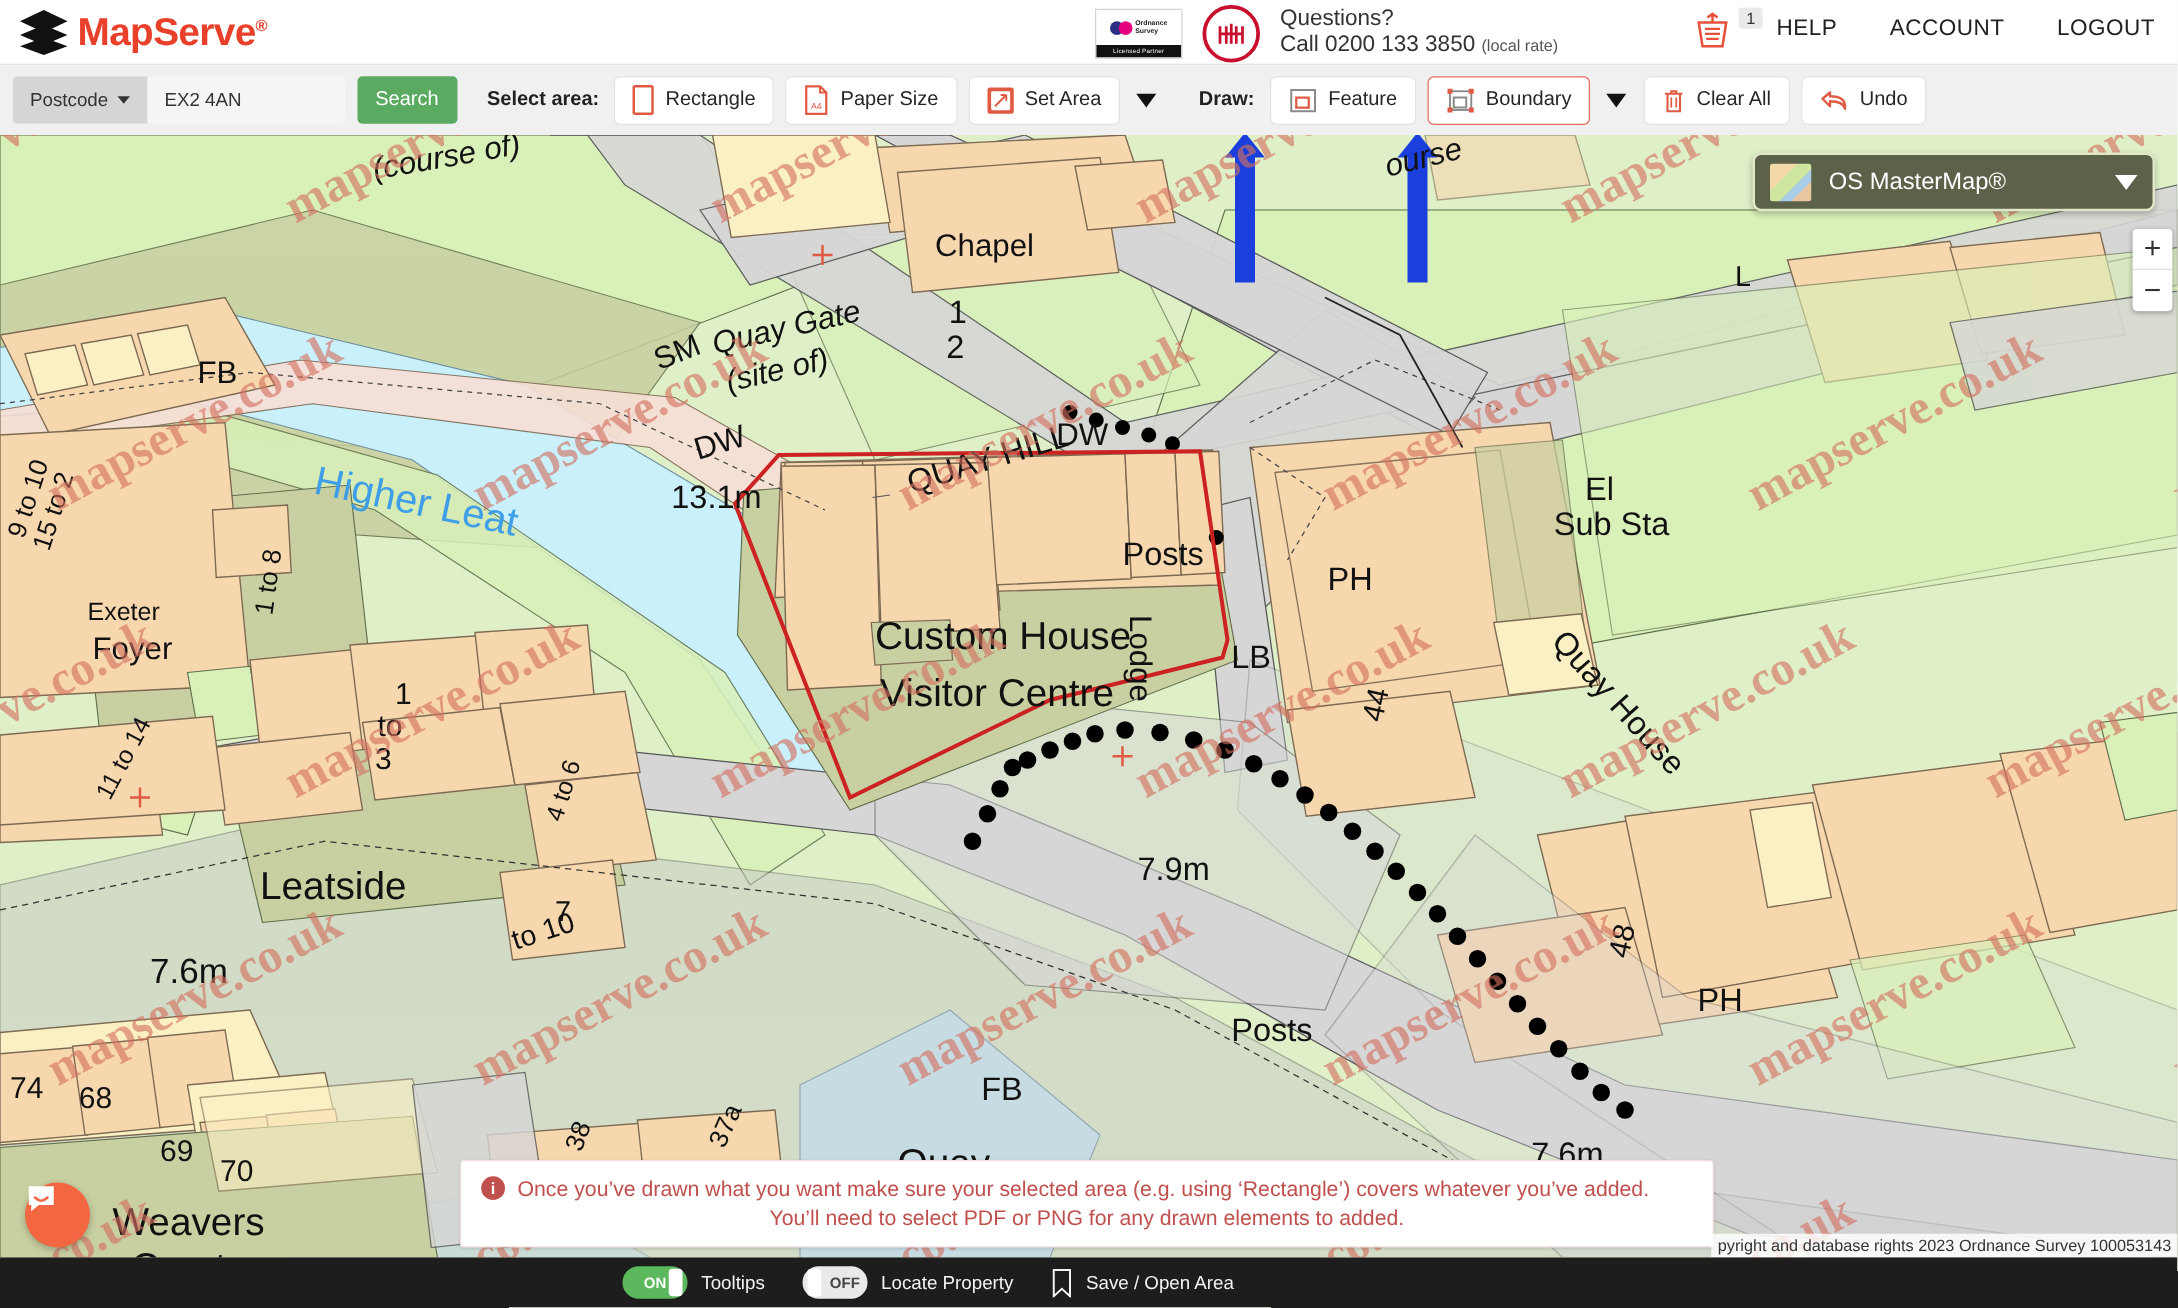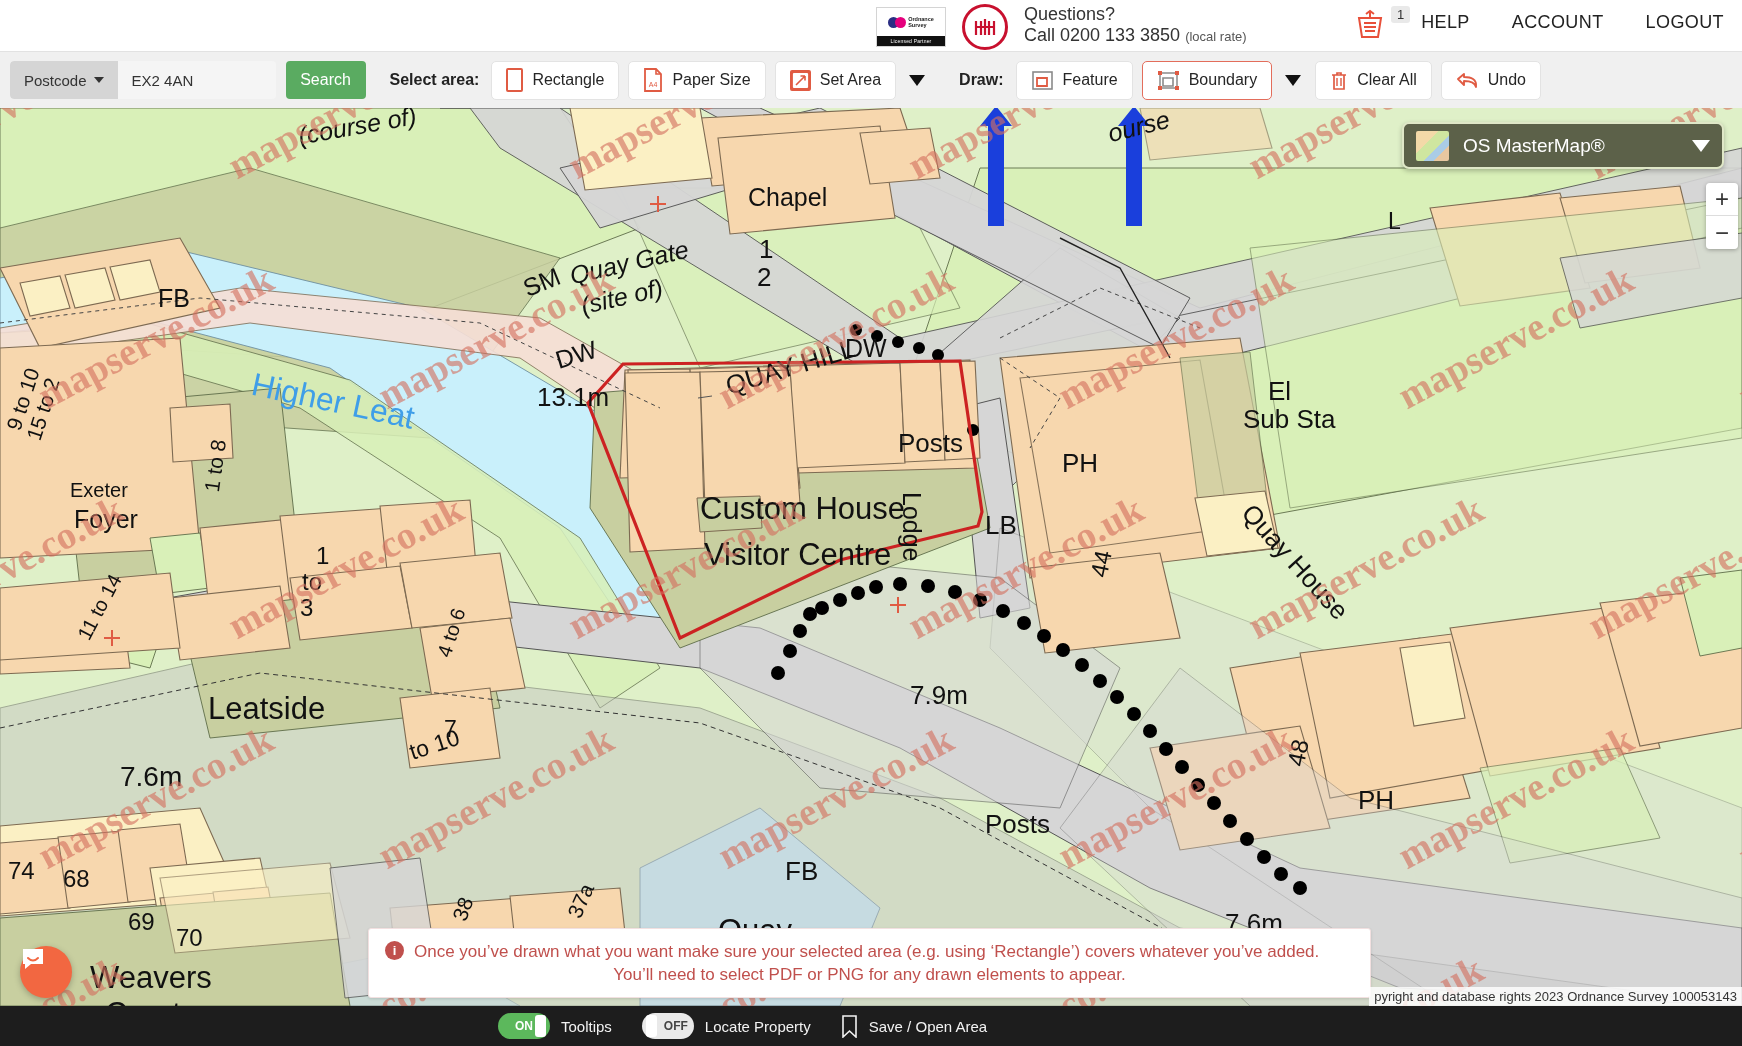--- a/index.html
+++ b/index.html
@@ -202,20 +202,32 @@
   .coords .c { margin-right: 26px; }
   .coords .area { margin-right: 0; }
   .coords .area span { margin-right: 17px; }
 </style>
 </head>
 <body>
 
 <div id="app">
 
   <div class="header">
+    <div class="logo-wrap">
+      <div class="logo-glyph">
+        <svg width="42" height="40" viewBox="0 0 42 40">
+          <path d="M21 2 L40 11 L21 20 L2 11 Z" fill="#111"></path>
+          <path d="M21 14 L40 22 L21 30 L2 22 Z" fill="#111"></path>
+          <path d="M21 24 L40 31 L21 38 L2 31 Z" fill="#111"></path>
+        </svg>
+      </div>
+      <div class="logo-text">
+        <span>MapServe</span><span class="logo-reg">®</span>
+      </div>
+    </div>
 
     <div class="badges">
       <div class="os-badge">
         <div class="os-badge-top">
           <div class="os-logo-circles">
             <div class="os-c1"></div>
               <div class="os-c2"></div>
           </div>
           <div class="os-badge-txt">
             <div>Ordnance</div>
@@ -632,21 +644,21 @@
     <div class="zoomctl">
       <div>+</div>
       <div>−</div>
     </div>
 
     <div class="alert">
       <div class="alert-l1">
         <div class="alert-ic">i</div>
         <div class="alert-t">Once you’ve drawn what you want make sure your selected area (e.g. using ‘Rectangle’) covers whatever you’ve added.</div>
       </div>
-      <div class="alert-l2">You’ll need to select PDF or PNG for any drawn elements to appear.</div>
+      <div class="alert-l2">You’ll need to select PDF or PNG for any drawn elements to added.</div>
     </div>
 
     <div class="copyright">pyright and database rights 2023 Ordnance Survey 100053143</div>
 
     <div class="chat-btn">
       <span>
         <svg width="26" height="26" viewBox="0 0 26 26">
           <path d="M3 3 H23 V18 H11 L5 23 V18 H3 Z" fill="#fff"></path>
           <path d="M8 12 Q13 17 18 12" fill="none" stroke="#f26741" stroke-width="2" stroke-linecap="round"></path>
         </svg>

